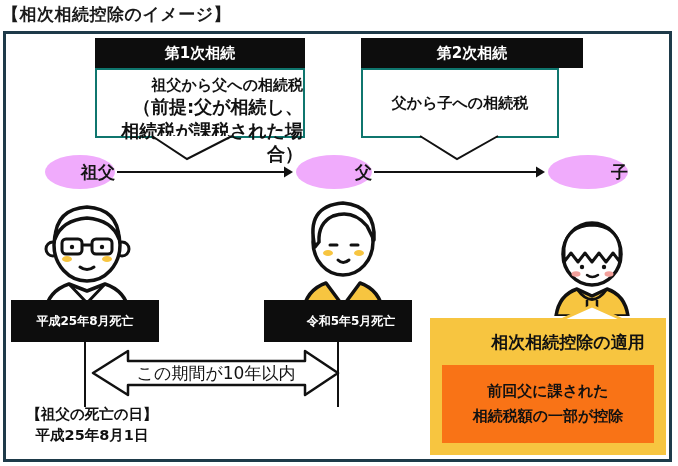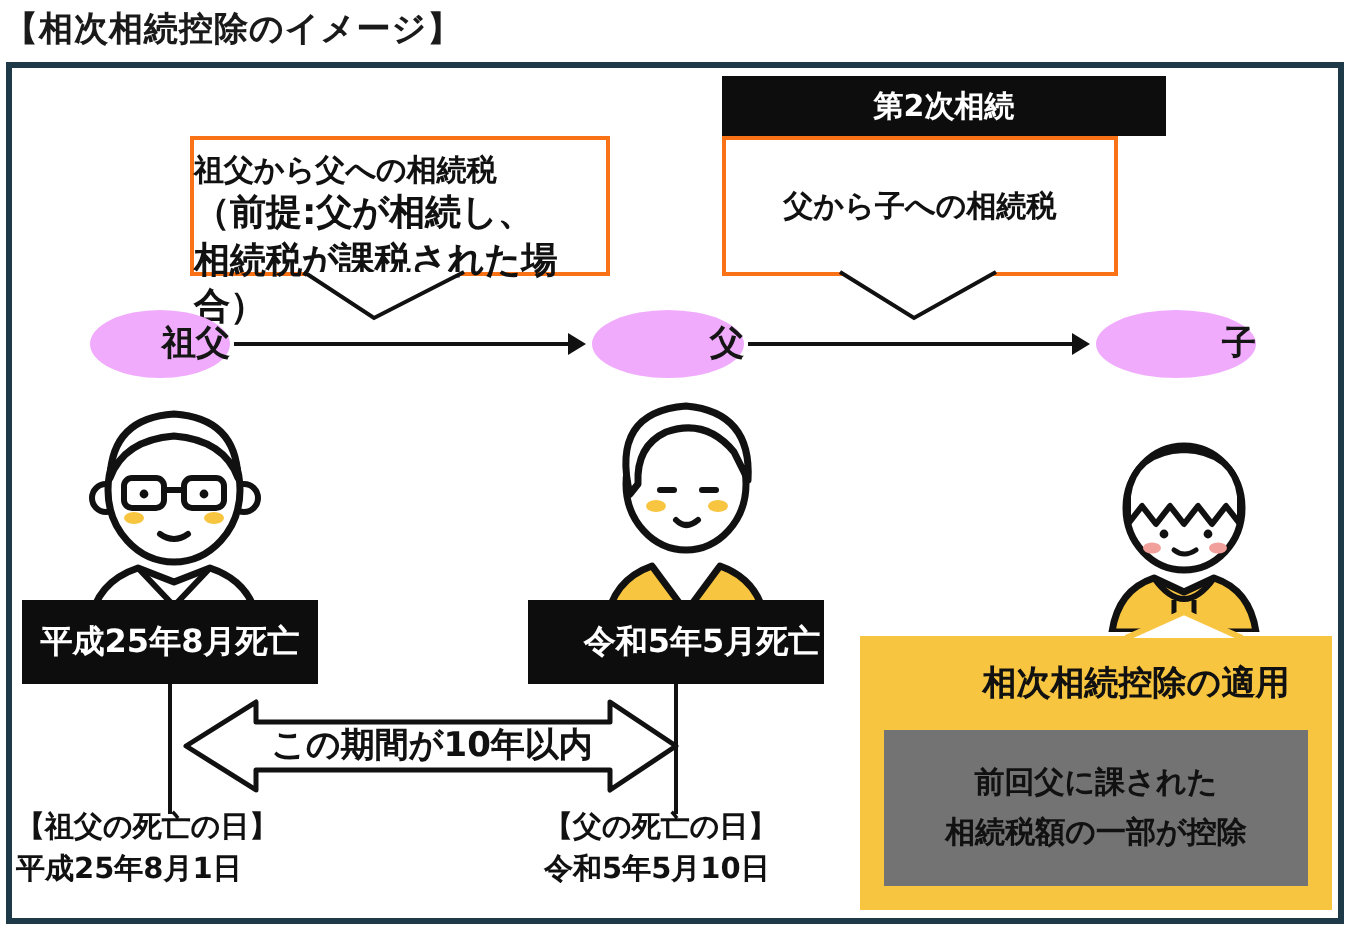--- a/index.html
+++ b/index.html
@@ -29,22 +29,22 @@
   }
 
   
   .callout-header {
     background:#0d0d0d; color:#fff;
     font-weight:bold; font-size:15px;
     text-align:center; line-height:30px;
     height:30px; z-index:3;
   }
   .callout-body {
-    background:#fff; border:2px solid #f97316;
-    text-align:left; z-index:3;
+    background:#fff; border:2px solid #0f766e;
+    text-align:right; z-index:3;
   }
   .co-line-lg { font-size:15px; font-weight:bold; color:#111; line-height:1.35; }
   .co-line-sm { font-size:18px; font-weight:bold; color:#111; line-height:1.3; }
 
   #callout1-header { left:95px; top:38px; width:210px; }
   #callout1-body   { left:95px; top:68px; width:210px; height:70px; padding-top:5px; }
   #callout2-header { left:361px; top:38px; width:222px; }
   #callout2-body   { left:361px; top:68px; width:198px; height:70px;
                      display:flex; align-items:center; justify-content:center; }
 
@@ -60,58 +60,58 @@
 
   
   .person { z-index:2; }
   #person-grandfather { left:35px;  top:197px; width:105px; height:115px; }
   #person-father      { left:295px; top:192px; width:95px;  height:120px; }
   #person-child       { left:549px; top:218px; width:86px;  height:98px;  }
 
   
   .death-label {
     background:#0d0d0d; color:#fff;
-    font-weight:bold; font-size:16px;
+    font-weight:bold; font-size:12px;
     text-align:center; line-height:42px; height:42px;
     z-index:4;
   }
   #death-label-grandfather { left:11px;  top:300px; width:148px; }
   #death-label-father      { left:264px; top:300px; width:148px;padding-left:26px; }
 
   
   .period-label {
     left:120px; top:361px; width:192px; height:25px;
     text-align:center; line-height:25px;
-    font-size:17px; font-weight:bold; color:#111;
+    font-size:17px; font-weight:normal; color:#111;
     z-index:6; white-space:nowrap;
   }
 
   
   .death-date {
-    top:404px; z-index:4;
+    top:404px; text-align:center; z-index:4;
     font-weight:bold; color:#111;
   }
   .death-date .dd-title { font-size:14.5px; line-height:1.45; }
   .death-date .dd-date  { font-size:14.5px; line-height:1.45; }
   #death-date-grandfather { left:8px;   width:168px; }
   #death-date-father      { left:272px; width:160px; }
 
   
   .deduction-box {
     left:430px; top:318px; width:236px; height:137px;
     background:#F7C540; z-index:3;
   }
   .deduction-header {
     position:absolute; left:0; top:0; width:100%; height:47px;
     text-align:center; line-height:49px;
     font-size:17px; font-weight:bold; color:#111;padding-left:40px;
   }
   .deduction-inner {
     position:absolute; left:12px; right:12px; top:47px; bottom:12px;
-    background:#737373;
+    background:#f97316;
     display:flex; flex-direction:column; align-items:center; justify-content:center;
   }
   .deduction-inner div { font-size:15px; font-weight:bold; color:#111; line-height:1.7; }
 
   
   .overlay {
     left:0; top:0; width:678px; height:466px;
     z-index:5; pointer-events:none;
   }
 </style>
@@ -160,20 +160,21 @@
     <circle cx="55" cy="49" r="2.2" fill="#111"></circle>
     <ellipse cx="27" cy="56" rx="4.5" ry="2.8" fill="#F2A09B"></ellipse>
     <ellipse cx="60" cy="56" rx="4.5" ry="2.8" fill="#F2A09B"></ellipse>
     <path d="M38,57 Q43,61 49,57" fill="none" stroke="#111" stroke-width="2.5" stroke-linecap="round"></path>
     <path d="M7,98 Q10,77 28,71 L43,78 L58,71 Q76,77 79,98 Z" fill="#F7C540" stroke="#111" stroke-width="3.5" stroke-linejoin="round"></path>
     <path d="M28,71 Q43,92 58,71" fill="none" stroke="#111" stroke-width="3"></path>
     <line x1="38" y1="82" x2="38" y2="92" stroke="#111" stroke-width="2.5"></line>
     <line x1="48" y1="82" x2="48" y2="92" stroke="#111" stroke-width="2.5"></line>
   </svg>
 
+  <div class="abs callout-header" id="callout1-header">第1次相続</div>
   <div class="abs callout-body" id="callout1-body">
     <div class="co-line-lg">祖父から父への相続税</div>
     <div class="co-line-sm">（前提:父が相続し、</div>
     <div class="co-line-sm">相続税が課税された場合）</div>
   </div>
 
   <div class="abs callout-header" id="callout2-header">第2次相続</div>
   <div class="abs callout-body" id="callout2-body">
     <div class="co-line-lg">父から子への相続税</div>
   </div>
@@ -181,24 +182,20 @@
   <div class="abs node" id="node-grandfather">祖父</div>
   <div class="abs node" id="node-father">父</div>
   <div class="abs node" id="node-child">子</div>
 
   <div class="abs death-label" id="death-label-grandfather">平成25年8月死亡</div>
   <div class="abs death-label" id="death-label-father">令和5年5月死亡</div>
 
   <div class="abs death-date" id="death-date-grandfather">
     <div class="dd-title">【祖父の死亡の日】</div>
     <div class="dd-date">平成25年8月1日</div>
-  </div>
-  <div class="abs death-date" id="death-date-father">
-    <div class="dd-title">【父の死亡の日】</div>
-    <div class="dd-date">令和5年5月10日</div>
   </div>
 
   <div class="abs deduction-box">
     <div class="deduction-header">相次相続控除の適用</div>
     <div class="deduction-inner">
       <div>前回父に課された</div>
       <div>相続税額の一部が控除</div>
     </div>
   </div>
 

